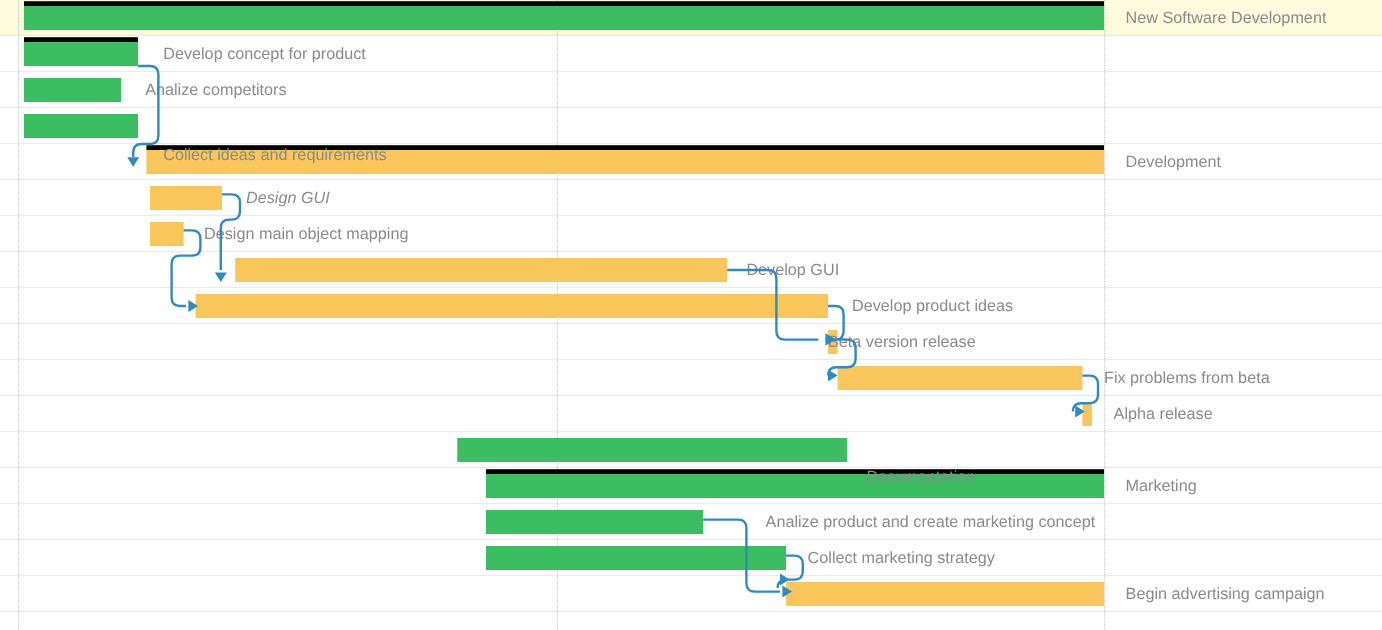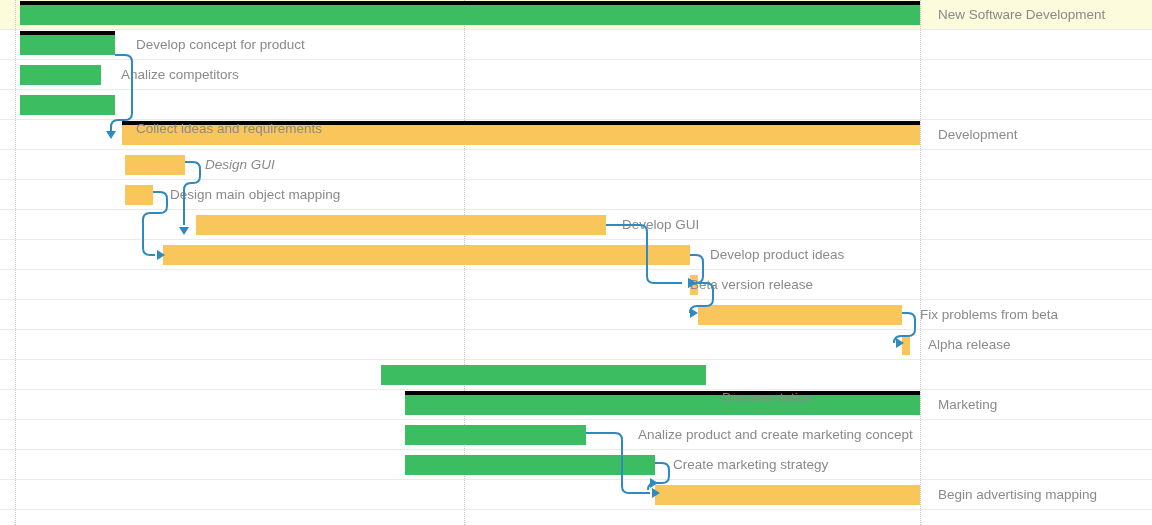--- a/index.html
+++ b/index.html
@@ -129,22 +129,22 @@
       <div class="label" style="left: 205px; top: 150px; font-style: italic;">Design GUI</div>
       <div class="label" style="left: 170px; top: 180px;">Design main object mapping</div>
       <div class="label" style="left: 622px; top: 210px;">Develop GUI</div>
       <div class="label" style="left: 710px; top: 240px;">Develop product ideas</div>
       <div class="label" style="left: 690px; top: 270px;">Beta version release</div>
       <div class="label" style="left: 920px; top: 300px;">Fix problems from beta</div>
       <div class="label" style="left: 928px; top: 330px; text-align: right;">Alpha release</div>
       <div class="label" style="left: 722px; top: 360px; margin-top: 23px;">Documentation</div>
       <div class="label" style="left: 938px; top: 390px;">Marketing</div>
       <div class="label" style="left: 602px; top: 420px; margin-left: 36px;">Analize product and create marketing concept</div>
-      <div class="label" style="left: 673px; top: 450px;">Create marketing strategy</div>
-      <div class="label" style="left: 938px; top: 480px;">Begin advertising mapping</div>
+      <div class="label" style="left: 673px; top: 450px;">Collect marketing strategy</div>
+      <div class="label" style="left: 938px; top: 480px;">Begin advertising campaign</div>
     </div>
 
   <svg id="links" viewBox="0 0 1152 525" xmlns="http://www.w3.org/2000/svg">
       <path d="M 115 55 L 125 55 Q 132 55 132 62 L 132 113 Q 132 120 125 120 L 118 120 Q 111 120 111 127 L 111 131"></path>
       <path d="M 185 162 L 193 162 Q 200 162 200 169 L 200 176 Q 200 183 193 183 L 191 183 Q 184 183 184 190 L 184 225"></path>
       <path d="M 153 192 L 160 192 Q 167 192 167 199 L 167 206 Q 167 213 160 213 L 150 213 Q 143 213 143 220 L 143 248 Q 143 255 150 255 L 155 255"></path>
       <path d="M 690 255 L 696 255 Q 703 255 703 262 L 703 276 Q 703 283 696 283 L 688 283"></path>
       <path d="M 606 225 L 640 225 Q 647 225 647 232 L 647 276 Q 647 283 654 283 L 682 283"></path>
       <path d="M 698 283 L 706 283 Q 713 283 713 290 L 713 299 Q 713 306 706 306 L 697 306 Q 690 306 690 313 L 690 313"></path>
       <path d="M 902 313 L 908 313 Q 915 313 915 320 L 915 329 Q 915 336 908 336 L 901 336 Q 894 336 894 343 L 894 343"></path>

